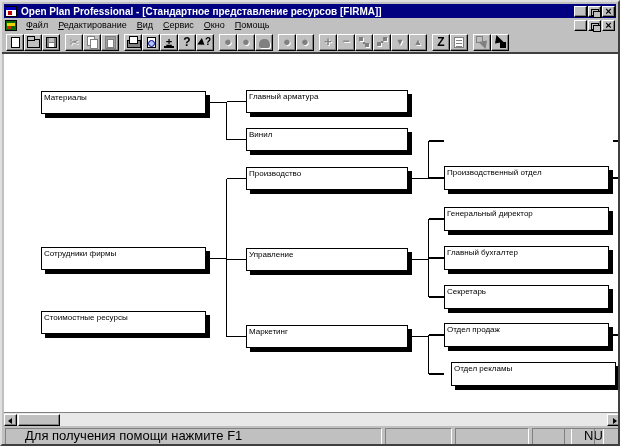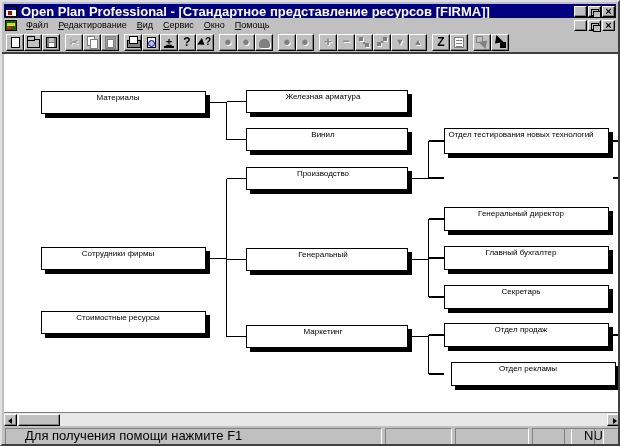--- a/index.html
+++ b/index.html
@@ -5,21 +5,21 @@
   html,body{margin:0;padding:0;background:#777;}
   *{box-sizing:border-box;font-family:"Liberation Sans",sans-serif;}
   #win{position:relative;width:620px;height:446px;background:#c0c0c0;overflow:hidden;
        border:2px solid;border-color:#dfdfdf #404040 #404040 #dfdfdf;}
   
   #titlebar{position:absolute;left:2px;top:2px;right:2px;height:14px;background:#000080;
             display:flex;align-items:center;padding:0 1px;}
   #app-icon{width:12px;height:11px;background:#fff;border:1px solid #000;position:relative;flex:0 0 auto;}
   #app-icon::before{content:"";position:absolute;left:0;top:0;right:0;height:3px;background:#0000c0;}
   #app-icon::after{content:"";position:absolute;left:2px;bottom:1px;width:4px;height:4px;background:#c00000;}
-  #title-text{color:#fff;font-size:13px;font-weight:bold;margin-left:4px;white-space:nowrap;overflow:hidden;flex:1 1 auto;}
+  #title-text{color:#fff;font-size:10px;font-weight:bold;margin-left:4px;white-space:nowrap;overflow:hidden;flex:1 1 auto;}
   .winbtns{display:flex;gap:1px;flex:0 0 auto;margin-left:2px;}
   .wbtn{width:13px;height:11px;background:#c0c0c0;border:1px solid;border-color:#fff #000 #000 #fff;
         box-shadow:inset -1px -1px 0 #808080;position:relative;cursor:default;}
   .wbtn.b-restore::before{content:"";position:absolute;left:2px;top:2px;width:6px;height:5px;border:1px solid #000;background:#c0c0c0;}
   .wbtn.b-restore::after{content:"";position:absolute;left:4px;top:4px;width:6px;height:5px;border:1px solid #000;background:#c0c0c0;}
   .wbtn.b-close::before{content:"×";position:absolute;left:0;top:-2px;width:11px;text-align:center;font-size:11px;font-weight:bold;color:#000;}
   
   #menubar{position:absolute;left:2px;top:16px;right:2px;height:14px;background:#c0c0c0;
            display:flex;align-items:center;padding:0 1px;}
   #mdi-icon{width:12px;height:11px;background:#0a6a0a;border:1px solid #000;position:relative;flex:0 0 auto;margin-right:4px;}
@@ -77,21 +77,21 @@
       background:repeating-linear-gradient(to bottom,currentColor 0 1px,transparent 1px 3px);}
   .ic-zoom-out::before{content:"";position:absolute;left:0;top:0;width:5px;height:5px;border:1px solid currentColor;}
   .ic-zoom-out::after{content:"";position:absolute;right:0;bottom:0;border-left:7px solid currentColor;border-top:5px solid transparent;border-bottom:5px solid transparent;transform:rotate(-45deg);}
   .ic-zoom-in::before{content:"";position:absolute;right:0;bottom:0;width:6px;height:6px;background:#000;}
   .ic-zoom-in::after{content:"";position:absolute;left:0;top:0;border-right:7px solid #000;border-top:5px solid transparent;border-bottom:5px solid transparent;transform:rotate(-45deg);}
   
   #diagram{position:absolute;left:2px;top:52px;width:616px;height:358px;background:#fff;overflow:hidden;}
   #wires{position:absolute;left:0;top:0;width:620px;height:358px;}
   .node{position:absolute;background:#fff;border:1px solid #000;box-shadow:4px 4px 0 0 #000;
         font-size:8px;line-height:9px;color:#000;padding:1px 2px;cursor:default;}
-  .node .lbl{display:block;max-width:148px;text-align:center;}
+  .node .lbl{display:block;max-width:148px;}
   
   #hscroll{position:absolute;left:2px;top:410px;width:616px;height:14px;background:#e8e8e8;border-top:1px solid #808080;}
   .sbtn{position:absolute;top:1px;width:13px;height:12px;background:#c0c0c0;border:1px solid;border-color:#fff #000 #000 #fff;box-shadow:inset -1px -1px 0 #808080;}
   .sbtn::before{content:"";position:absolute;top:3px;}
   #sb-left{left:0;}
   #sb-left::before{left:3px;border-right:4px solid #000;border-top:3px solid transparent;border-bottom:3px solid transparent;}
   #sb-right{right:0;}
   #sb-right::before{left:5px;border-left:4px solid #000;border-top:3px solid transparent;border-bottom:3px solid transparent;}
   #sb-thumb{position:absolute;left:14px;top:1px;width:42px;height:12px;background:#c0c0c0;border:1px solid;border-color:#fff #000 #000 #fff;box-shadow:inset -1px -1px 0 #808080;}
   
@@ -233,42 +233,42 @@
         <path d="M404 124.5 L424.5 124.5 M424.5 87 L424.5 124.5 M424.5 87 L440 87 M424.5 124 L440 124"></path>
         <path d="M404 205.5 L424.5 205.5 M424.5 165 L424.5 243 M424.5 165 L440 165 M424.5 204 L440 204 M424.5 243 L440 243"></path>
         <path d="M404 282.5 L424.5 282.5 M424.5 281 L424.5 320 M424.5 281 L440 281 M424.5 320 L440 320"></path>
         <path d="M609 87 L620 87 M609 124 L620 124 M609 281 L620 281 M609 320 L620 320"></path>
       </g>
     </svg>
   <div class="node" style="left: 37px; top: 37px; width: 165px; height: 23px;">
         <span class="lbl">Материалы</span>
       </div>
       <div class="node" style="left: 242px; top: 36px; width: 162px; height: 23px;">
-        <span class="lbl">Железная арматура</span>
+        <span class="lbl">Главный арматура</span>
       </div>
       <div class="node" style="left: 242px; top: 74px; width: 162px; height: 23px;">
         <span class="lbl">Винил</span>
       </div>
       <div class="node" style="left: 242px; top: 113px; width: 162px; height: 23px;">
         <span class="lbl">Производство</span>
       </div>
       <div class="node" style="left: 37px; top: 193px; width: 165px; height: 23px;">
         <span class="lbl">Сотрудники фирмы</span>
       </div>
       <div class="node" style="left: 37px; top: 232px; width: 165px; height: 23px; margin-top: 25px;">
         <span class="lbl">Стоимостные ресурсы</span>
       </div>
       <div class="node" style="left: 242px; top: 194px; width: 162px; height: 23px;">
-        <span class="lbl">Генеральный</span>
+        <span class="lbl">Управление</span>
       </div>
       <div class="node" style="left: 242px; top: 271px; width: 162px; height: 23px;">
         <span class="lbl">Маркетинг</span>
       </div>
-      <div class="node" style="left: 440px; top: 74px; width: 165px; height: 26px;">
-        <span class="lbl">Отдел тестирования новых технологий</span>
+      <div class="node" style="left: 440px; top: 112px; width: 165px; height: 24px;">
+        <span class="lbl">Производственный отдел</span>
       </div>
       <div class="node" style="left: 440px; top: 192px; width: 165px; height: 24px;">
         <span class="lbl">Главный бухгалтер</span>
       </div>
       <div class="node" style="left: 440px; top: 153px; width: 165px; height: 24px;">
         <span class="lbl">Генеральный директор</span>
       </div>
       <div class="node" style="left: 440px; top: 269px; width: 165px; height: 24px;">
         <span class="lbl">Отдел продаж</span>
       </div>

